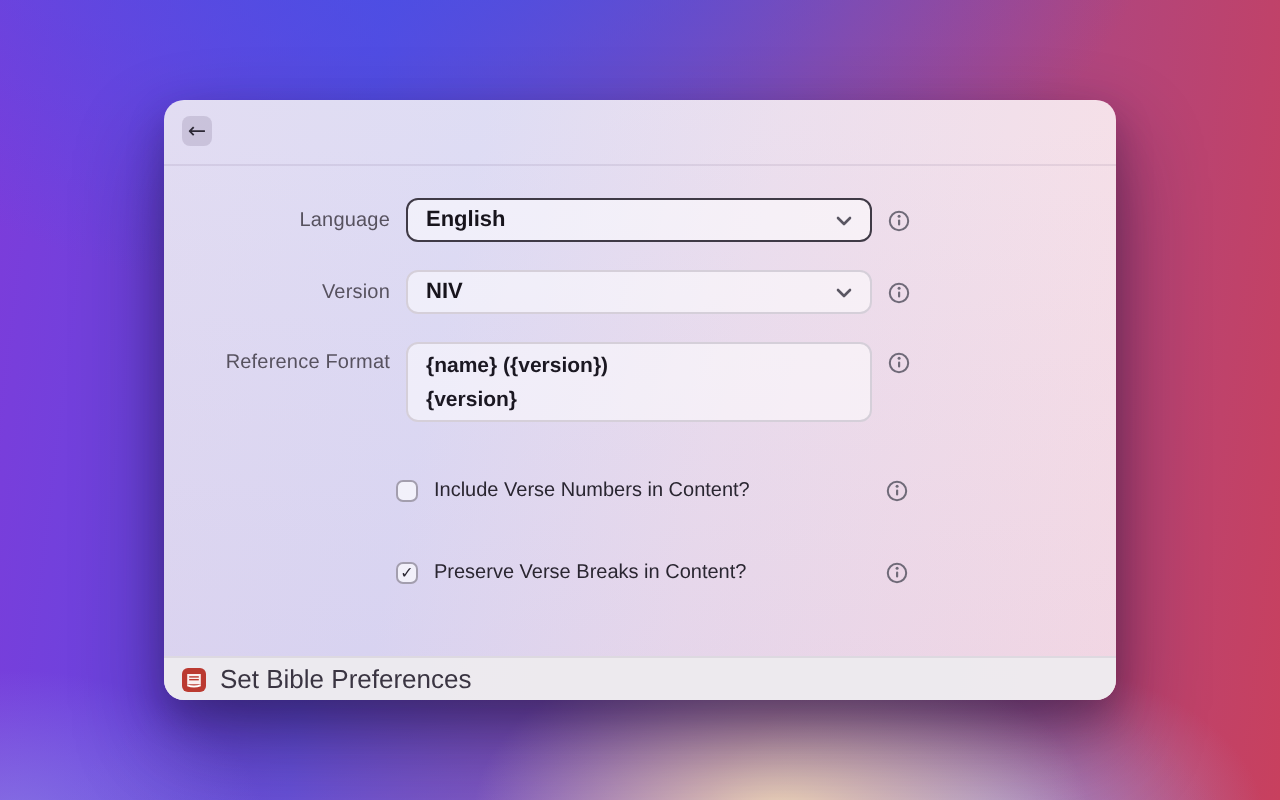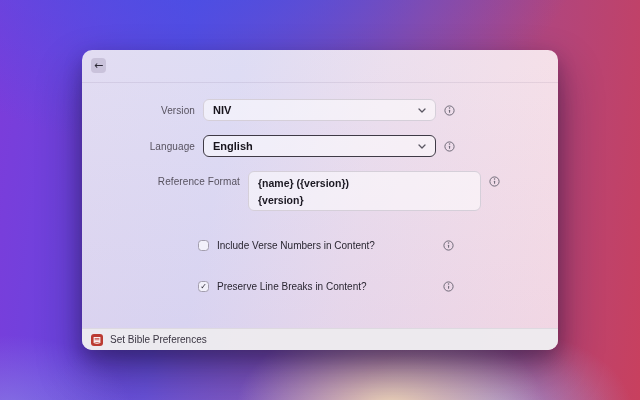--- a/index.html
+++ b/index.html
@@ -28,21 +28,21 @@
     background:rgba(120,105,135,.22);border-radius:4px;border:none;
     display:flex;align-items:center;justify-content:center;
     font-size:11px;line-height:1;color:#2c2835;cursor:pointer;padding:0;
     font-family:"DejaVu Sans", sans-serif;
   }
   .content{position:relative;padding-top:16px;}
   .row{
     display:grid;grid-template-columns:113px 233px 1fr;column-gap:8px;
     align-items:center;margin-bottom:14px;
   }
-  .row.align-top{align-items:start;padding-left:45px;}
+  .row.align-top{align-items:start;}
   .row.align-top .field-label{padding-top:5px;}
   .field-label{
     text-align:right;font-size:10px;color:#57525f;letter-spacing:.1px;
   }
   .control{
     box-sizing:border-box;height:22px;border-radius:6px;
     background:rgba(255,255,255,.55);
     border:1px solid #d5cfd9;
     display:flex;align-items:center;justify-content:space-between;
     padding:0 9px;cursor:pointer;
@@ -69,59 +69,59 @@
     font-size:8px;line-height:1;color:#2b2833;font-weight:700;cursor:pointer;
     font-family:"DejaVu Sans", sans-serif;
   }
   .check-label{font-size:10px;color:#2a2631;}
   .footer{
     position:absolute;left:0;right:0;bottom:0;height:21px;
     background:rgba(237,235,238,.95);
     border-top:1px solid rgba(90,70,110,.10);
     display:flex;align-items:center;gap:7px;padding:0 9px;
   }
-  .footer-title{font-size:10px;color:#3a3542;}
+  .footer-title{font-size:13px;color:#3a3542;}
   .chev{margin-left:6px;flex:0 0 auto;}
 </style>
 </head>
 <body>
 
 <div class="window">
 
   <div class="header">
     <button class="back-btn">
       <span>←</span>
     </button>
   </div>
 
   <div class="content">
 
     <div class="row">
-      <div class="field-label">Version</div>
-      <div class="control">
-        <span class="value">NIV</span>
+      <div class="field-label">Language</div>
+      <div class="control focused">
+        <span class="value">English</span>
         <svg class="chev" width="8" height="5" viewBox="0 0 8 5">
             <polyline points="1,1 4,4 7,1" stroke="#5a5662" stroke-width="1.3" fill="none" stroke-linecap="round" stroke-linejoin="round"></polyline>
           </svg>
       </div>
       <div class="info-cell">
         <span class="info-icon">
           <svg width="11" height="11" viewBox="0 0 11 11">
               <circle cx="5.5" cy="5.5" r="4.6" fill="none" stroke="#6f6a78" stroke-width="1"></circle>
               <rect x="5" y="4.7" width="1.1" height="3.1" rx="0.55" fill="#6f6a78"></rect>
               <circle cx="5.55" cy="3.1" r="0.75" fill="#6f6a78"></circle>
             </svg>
         </span>
       </div>
     </div>
 
     <div class="row">
-      <div class="field-label">Language</div>
-      <div class="control focused">
-        <span class="value">English</span>
+      <div class="field-label">Version</div>
+      <div class="control">
+        <span class="value">NIV</span>
         <svg class="chev" width="8" height="5" viewBox="0 0 8 5">
             <polyline points="1,1 4,4 7,1" stroke="#5a5662" stroke-width="1.3" fill="none" stroke-linecap="round" stroke-linejoin="round"></polyline>
           </svg>
       </div>
       <div class="info-cell">
         <span class="info-icon">
           <svg width="11" height="11" viewBox="0 0 11 11">
               <circle cx="5.5" cy="5.5" r="4.6" fill="none" stroke="#6f6a78" stroke-width="1"></circle>
               <rect x="5" y="4.7" width="1.1" height="3.1" rx="0.55" fill="#6f6a78"></rect>
               <circle cx="5.55" cy="3.1" r="0.75" fill="#6f6a78"></circle>
@@ -159,21 +159,21 @@
               <rect x="5" y="4.7" width="1.1" height="3.1" rx="0.55" fill="#6f6a78"></rect>
               <circle cx="5.55" cy="3.1" r="0.75" fill="#6f6a78"></circle>
             </svg>
         </span>
       </div>
     </div>
 
     <div class="check-row">
       <div class="check-left">
         <span class="checkbox">✓</span>
-        <span class="check-label">Preserve Line Breaks in Content?</span>
+        <span class="check-label">Preserve Verse Breaks in Content?</span>
       </div>
       <div class="info-cell">
         <span class="info-icon">
           <svg width="11" height="11" viewBox="0 0 11 11">
               <circle cx="5.5" cy="5.5" r="4.6" fill="none" stroke="#6f6a78" stroke-width="1"></circle>
               <rect x="5" y="4.7" width="1.1" height="3.1" rx="0.55" fill="#6f6a78"></rect>
               <circle cx="5.55" cy="3.1" r="0.75" fill="#6f6a78"></circle>
             </svg>
         </span>
       </div>

